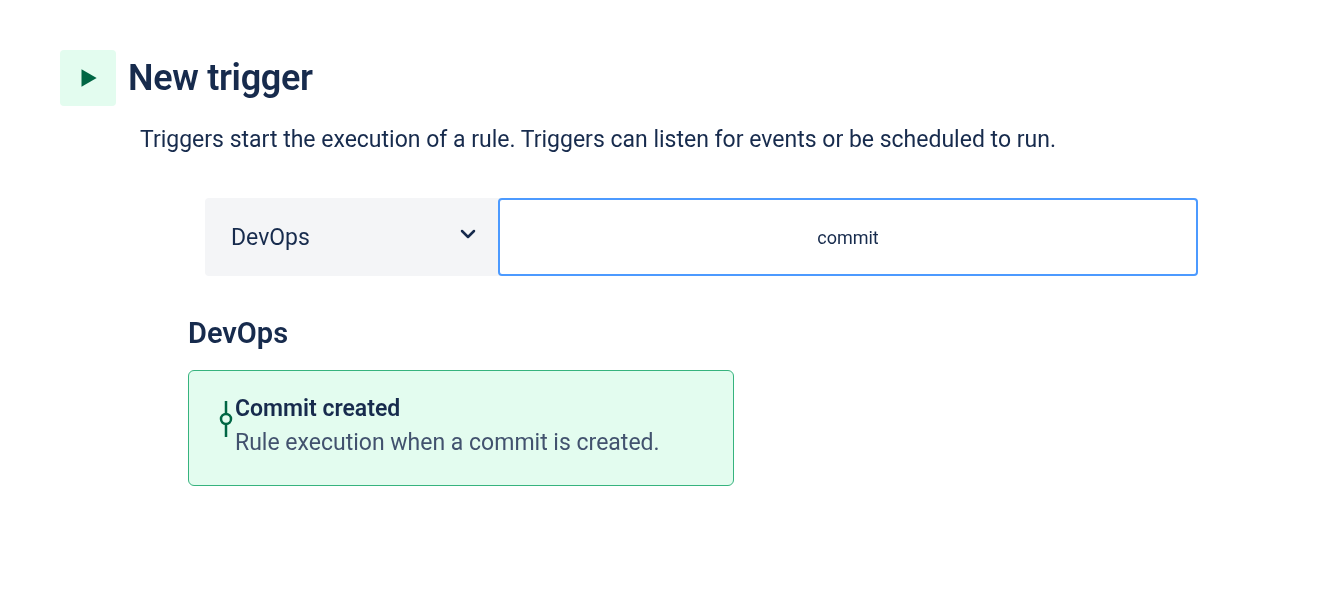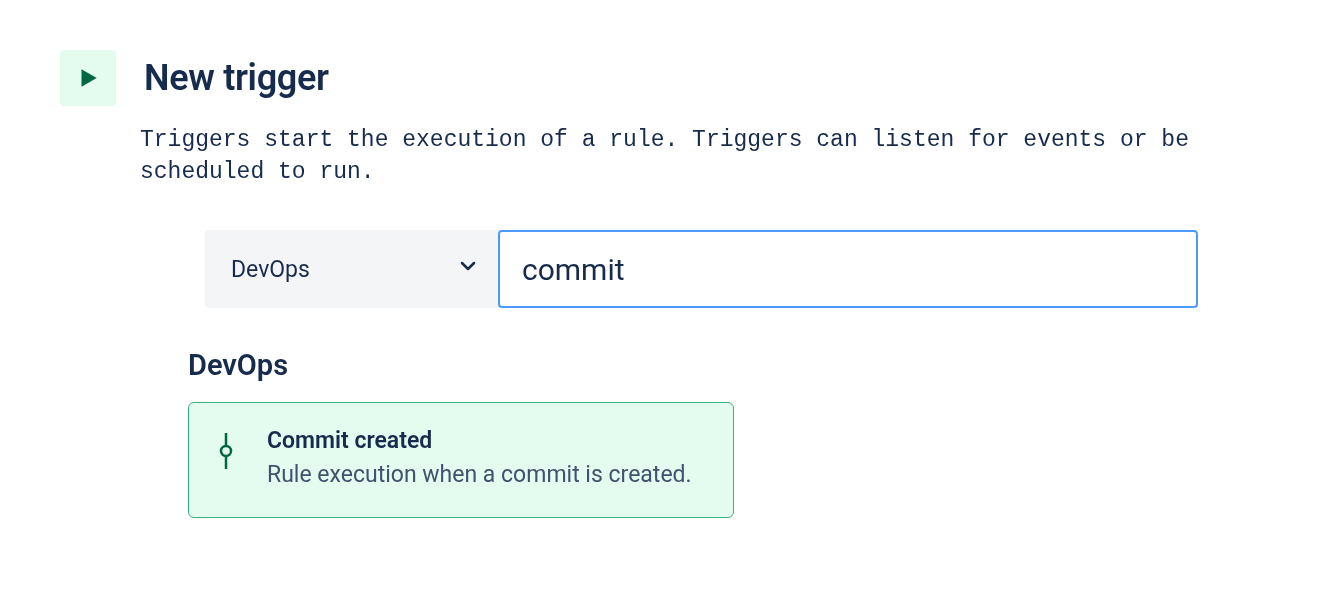--- a/index.html
+++ b/index.html
@@ -9,21 +9,21 @@
     }
     body {
       font-family: -apple-system, BlinkMacSystemFont, "Segoe UI", Roboto, Helvetica, Arial, sans-serif;
       background: #ffffff;
       padding: 50px 60px;
       color: #172B4D;
     }
     .header-row {
       display: flex;
       align-items: center;
-      gap: 28px;
+      gap: 12px;
       margin-bottom: 18px;
     }
     .play-icon-box {
       width: 56px;
       height: 56px;
       background: #E3FCEF;
       border-radius: 4px;
       display: flex;
       align-items: center;
       justify-content: center;
@@ -39,21 +39,20 @@
       font-weight: 600;
       color: #172B4D;
       letter-spacing: -0.3px;
     }
     .description {
       font-size: 23px;
       color: #172B4D;
       margin-left: 80px;
       margin-bottom: 42px;
       line-height: 1.4;
-      font-family: Liberation Mono, monospace;
     }
     .filter-row {
       display: flex;
       margin-left: 145px;
       margin-bottom: 40px;
     }
     .dropdown {
       display: flex;
       align-items: center;
       justify-content: space-between;
@@ -71,42 +70,42 @@
       height: 24px;
       stroke: #172B4D;
       fill: none;
     }
     .search-input {
       height: 78px;
       width: 700px;
       border: 2px solid #4C9AFF;
       border-radius: 4px;
       padding: 0 22px;
-      font-size: 30px;
+      font-size: 18px;
       color: #172B4D;
       outline: none;
       margin-left: -2px;
       font-family: inherit;
+      text-align: center;
     }
     .section-title {
       font-size: 29px;
       font-weight: 600;
       color: #172B4D;
       margin-left: 128px;
       margin-bottom: 20px;
     }
     .trigger-card {
       margin-left: 128px;
       width: 546px;
       background: #E3FCEF;
       border: 1px solid #36B37E;
       border-radius: 6px;
       padding: 24px 28px;
       display: flex;
-      gap: 32px;
       cursor: pointer;
     }
     .commit-icon {
       flex-shrink: 0;
       display: flex;
       align-items: flex-start;
       padding-top: 6px;
     }
     .commit-icon svg {
       width: 18px;

